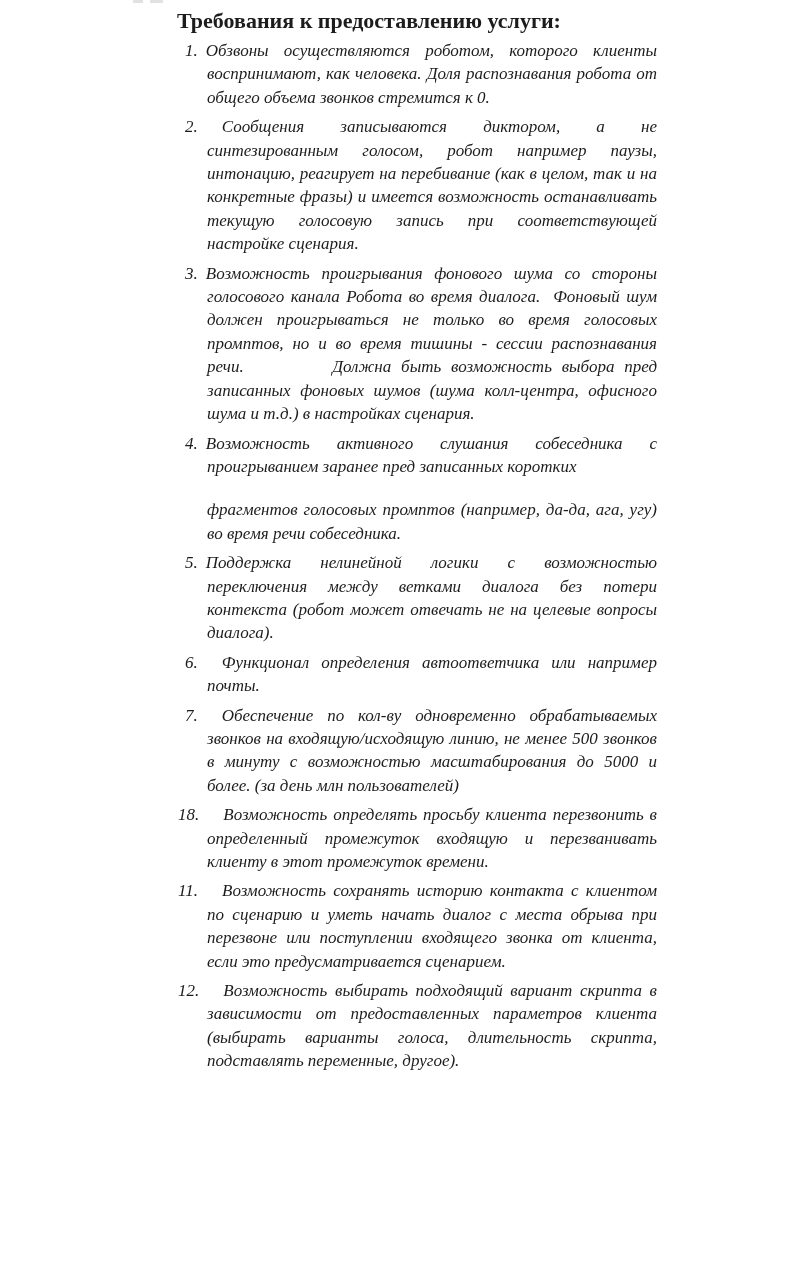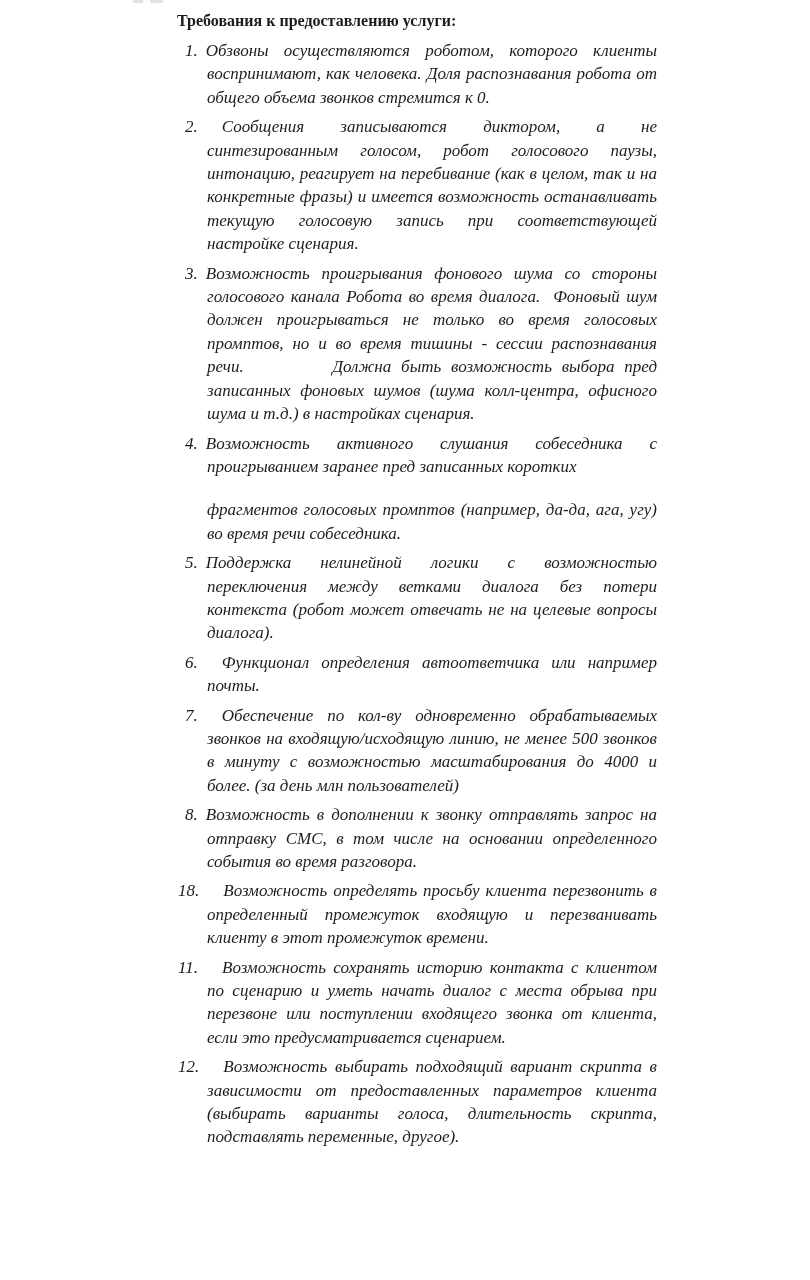--- a/index.html
+++ b/index.html
@@ -13,21 +13,21 @@
     position: relative;
   }
   .doc {
     position: absolute;
     top: 0; left: 0;
     width: 810px;
     padding-top: 9px;
     box-sizing: border-box;
   }
   .heading {
-    font-size: 16px;
+    font-size: 22px;
     line-height: 24px;
     font-weight: bold;
     margin: 0 150px 5px 177px;
   }
   .item {
     margin: 6px 153px 0 207px;   
     font-size: 17px;
     line-height: 23.4px;
     text-align: justify;
     text-indent: -22px;          
@@ -52,36 +52,35 @@
 <body>
 
 <div class="artifact"></div>
 
 <div class="doc">
 
   <div class="heading">Требования к предоставлению услуги:</div>
 
   <p class="item"><span class="num">1.</span><span>Обзвоны осуществляются роботом, которого клиенты воспринимают, как человека. Доля распознавания робота от общего объема звонков стремится к 0.</span></p>
 
-  <p class="item tab"><span class="num">2.</span><span>Сообщения записываются диктором, а не синтезированным голосом, робот голосового паузы, интонацию, реагирует на перебивание (как в целом, так и на конкретные фразы) и имеется возможность останавливать текущую голосовую запись при соответствующей настройке сценария.</span></p>
+  <p class="item tab"><span class="num">2.</span><span>Сообщения записываются диктором, а не синтезированным голосом, робот например паузы, интонацию, реагирует на перебивание (как в целом, так и на конкретные фразы) и имеется возможность останавливать текущую голосовую запись при соответствующей настройке сценария.</span></p>
 
   <p class="item"><span class="num">3.</span><span>Возможность проигрывания фонового шума со стороны голосового канала Робота во время диалога.&nbsp; Фоновый шум должен проигрываться не только во время голосовых промптов, но и во время тишины - сессии распознавания речи.&nbsp;&nbsp;&nbsp;&nbsp;&nbsp;&nbsp;&nbsp;&nbsp; Должна быть возможность выбора пред записанных фоновых шумов (шума колл-центра, офисного шума и т.д.) в настройках сценария.</span></p>
 
   <div>
     <p class="item"><span class="num">4.</span><span>Возможность активного слушания собеседника с проигрыванием заранее пред записанных коротких</span></p>
     <p class="item cont">фрагментов голосовых промптов (например, да-да, ага, угу) во время речи собеседника.</p>
   </div>
 
   <p class="item"><span class="num">5.</span><span>Поддержка нелинейной логики с возможностью переключения между ветками диалога без потери контекста (робот может отвечать не на целевые вопросы диалога).</span></p>
 
   <p class="item tab"><span class="num">6.</span><span>Функционал определения автоответчика или например почты.</span></p>
 
-  <p class="item tab"><span class="num">7.</span><span>Обеспечение по кол-ву одновременно обрабатываемых звонков на входящую/исходящую линию, не менее 500 звонков в минуту с возможностью масштабирования до 4000 и более. (за день млн пользователей)</span></p>
+  <p class="item tab"><span class="num">7.</span><span>Обеспечение по кол-ву одновременно обрабатываемых звонков на входящую/исходящую линию, не менее 500 звонков в минуту с возможностью масштабирования до 5000 и более. (за день млн пользователей)</span></p>
 
-  <p class="item"><span class="num">8.</span><span>Возможность в дополнении к звонку отправлять запрос на отправку СМС, в том числе на основании определенного события во время разговора.</span></p>
 
 
   <p class="item tab twodigit"><span class="num">18.</span><span>Возможность определять просьбу клиента перезвонить в определенный промежуток входящую и перезванивать клиенту в этот промежуток времени.</span></p>
 
   <p class="item tab twodigit"><span class="num">11.</span><span>Возможность сохранять историю контакта с клиентом по сценарию и уметь начать диалог с места обрыва при перезвоне или поступлении входящего звонка от клиента, если это предусматривается сценарием.</span></p>
 
   <p class="item tab twodigit"><span class="num">12.</span><span>Возможность выбирать подходящий вариант скрипта в зависимости от предоставленных параметров клиента (выбирать варианты голоса, длительность скрипта, подставлять переменные, другое).</span></p>
 
 </div>
 

